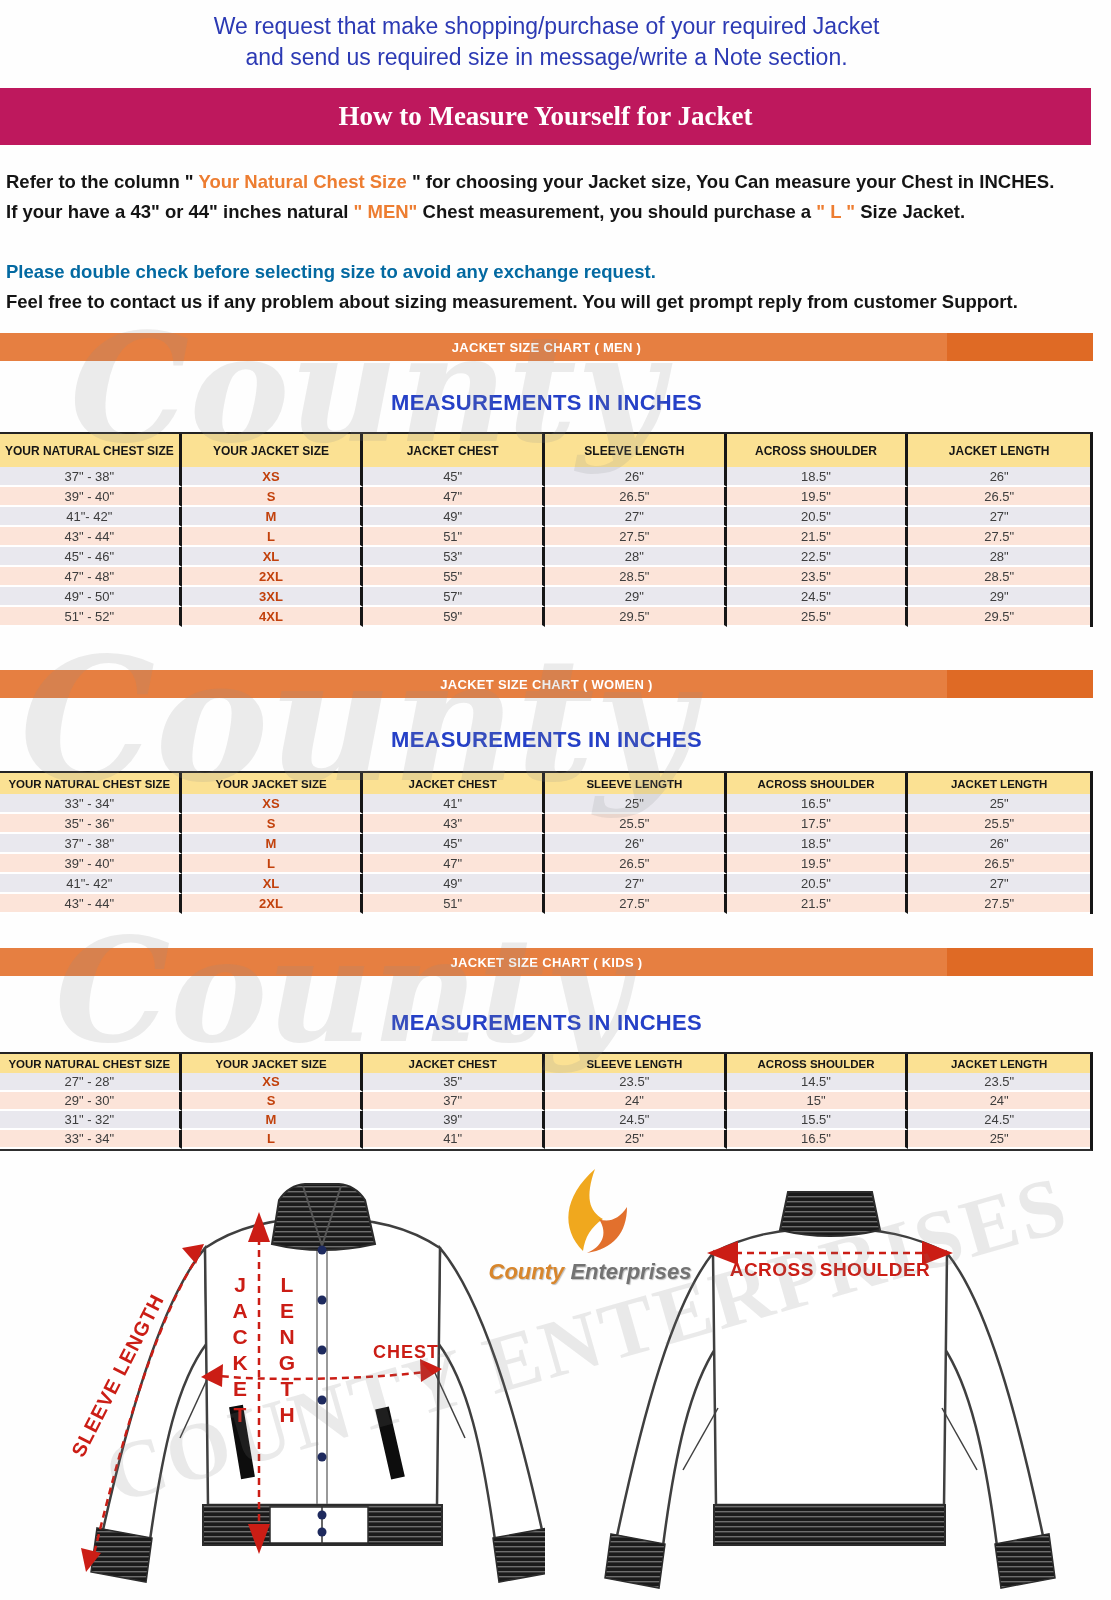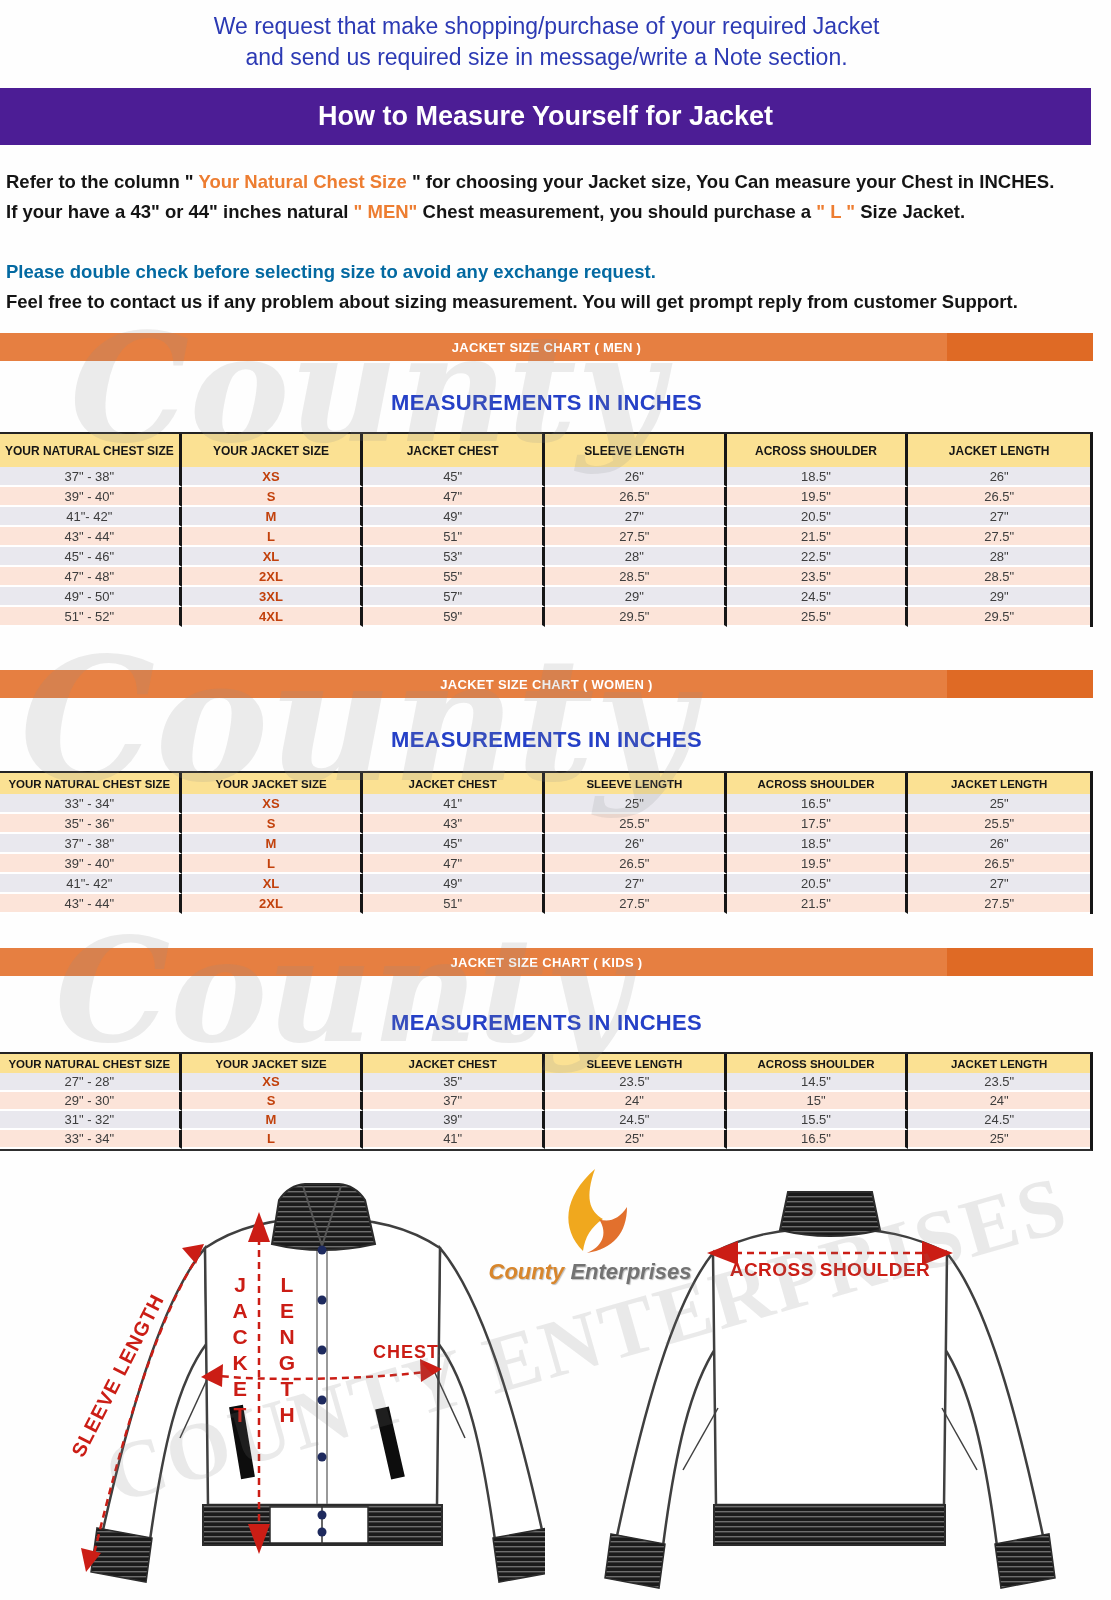--- a/index.html
+++ b/index.html
@@ -2,22 +2,22 @@
 <html><head>
 <meta charset="utf-8">
 <style>
   html,body{margin:0;padding:0;}
   body{width:1111px;height:1600px;position:relative;overflow:hidden;background:#fefefe;
        font-family:"Liberation Sans",sans-serif;}
   .abs{position:absolute;}
   
   .intro-line{left:0;width:1093px;text-align:center;font-weight:normal;font-size:23px;color:#2c3ab4;}
   
-  .main-banner{left:0;top:88px;width:1091px;height:57px;background:#4c1d95;color:#fff;
-    display:flex;align-items:center;justify-content:center;font-size:27px;font-weight:bold;}
+  .main-banner{left:0;top:88px;width:1091px;height:57px;background:#be185d;color:#fff;
+    display:flex;align-items:center;justify-content:center;font-size:27px;font-weight:bold;font-family:Liberation Serif, serif;}
   .chart-banner{left:0;width:1093px;height:28px;color:#fff;font-weight:bold;font-size:13px;
     display:flex;align-items:center;justify-content:center;letter-spacing:.3px;
     background:linear-gradient(to right,#e67f41 0,#e67f41 947px,#df6a25 947px,#df6a25 100%);}
   
   .para{left:6px;width:1085px;font-size:18.5px;font-weight:bold;color:#141414;white-space:nowrap;}
   .para .hl{color:#ed7d31;}
   .note-orange{color:#0369a1;}
   .measure-head{left:0;width:1093px;text-align:center;font-weight:bold;font-size:22px;color:#2540c7;letter-spacing:.3px;}
   
   .size-table{left:0;width:1093px;border-right:3px solid #161616;border-top:2px solid #232323;box-sizing:border-box;}

